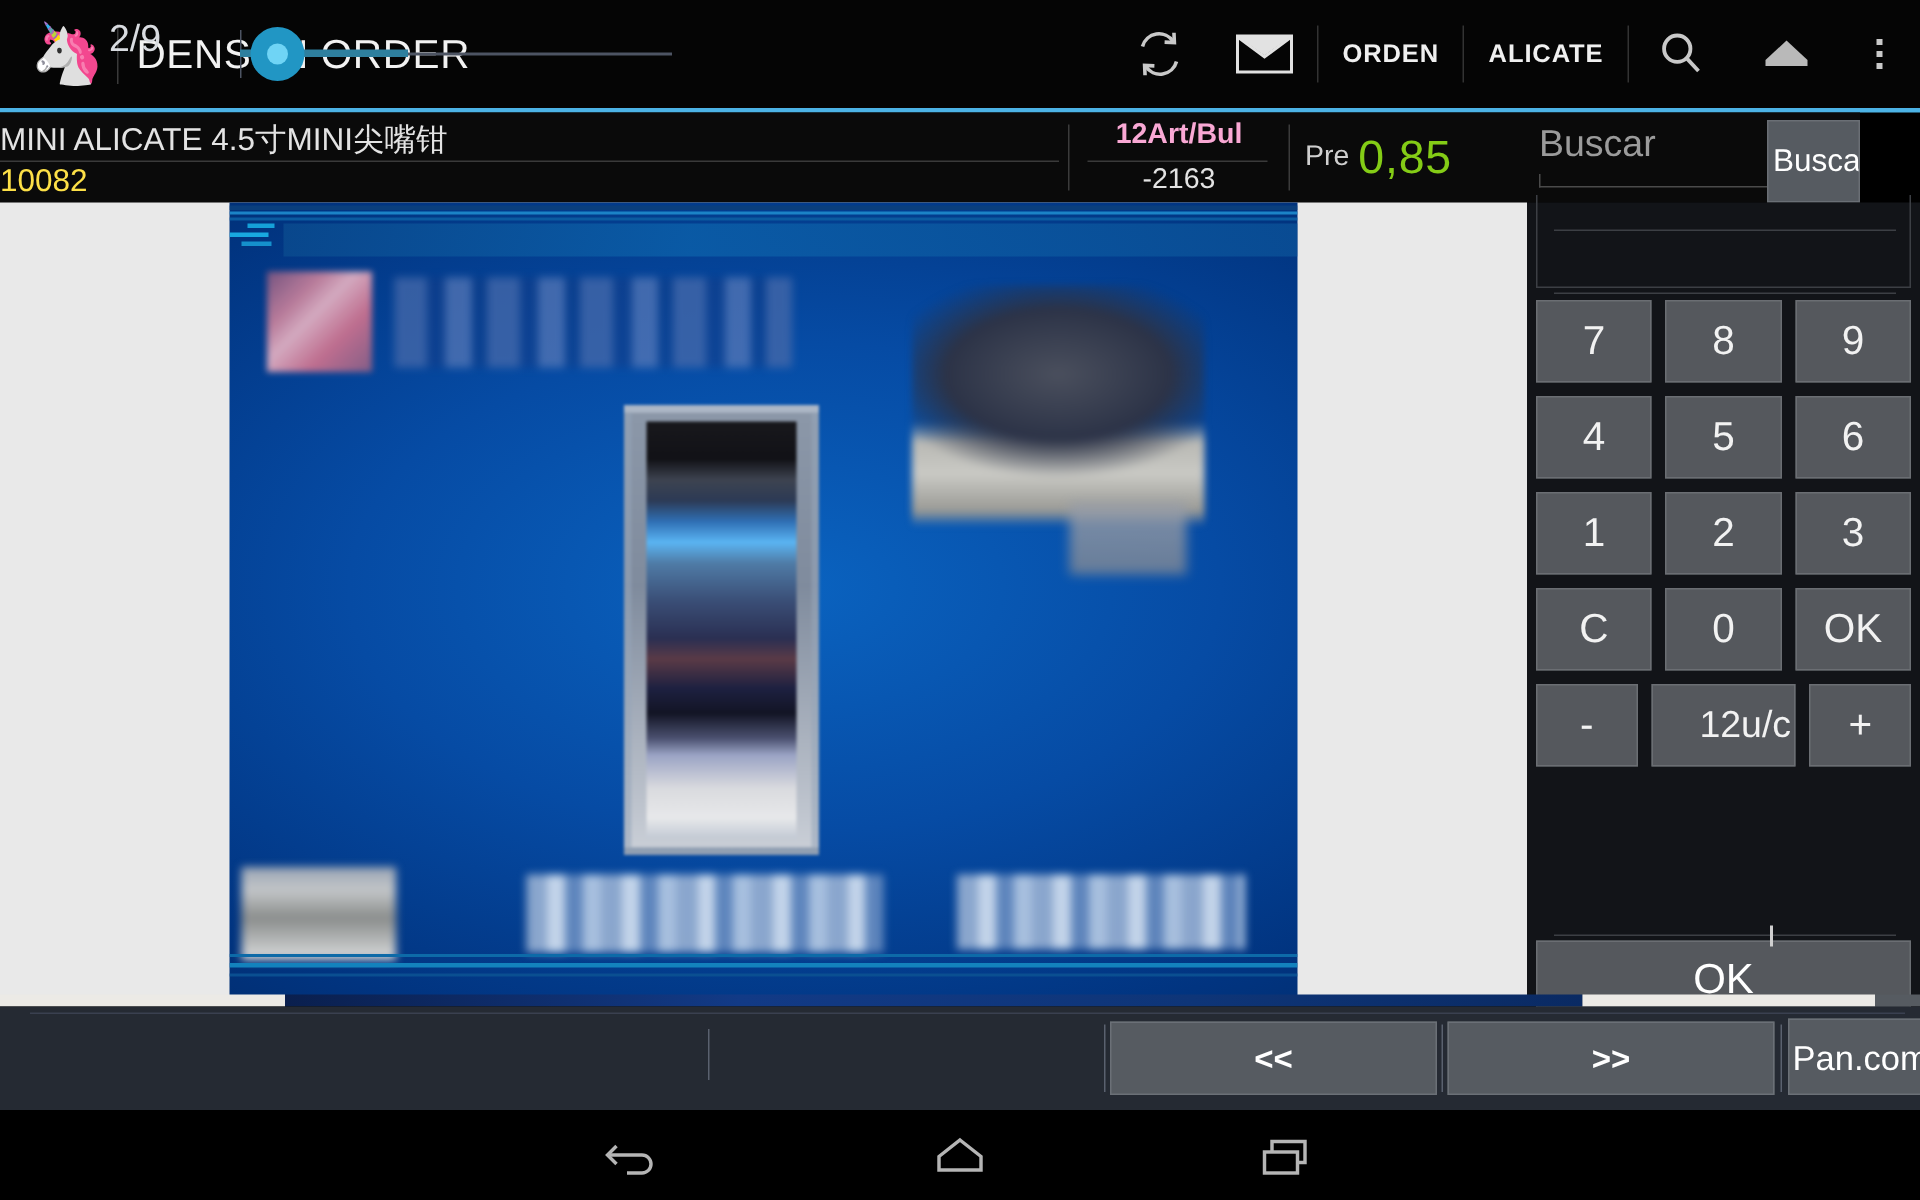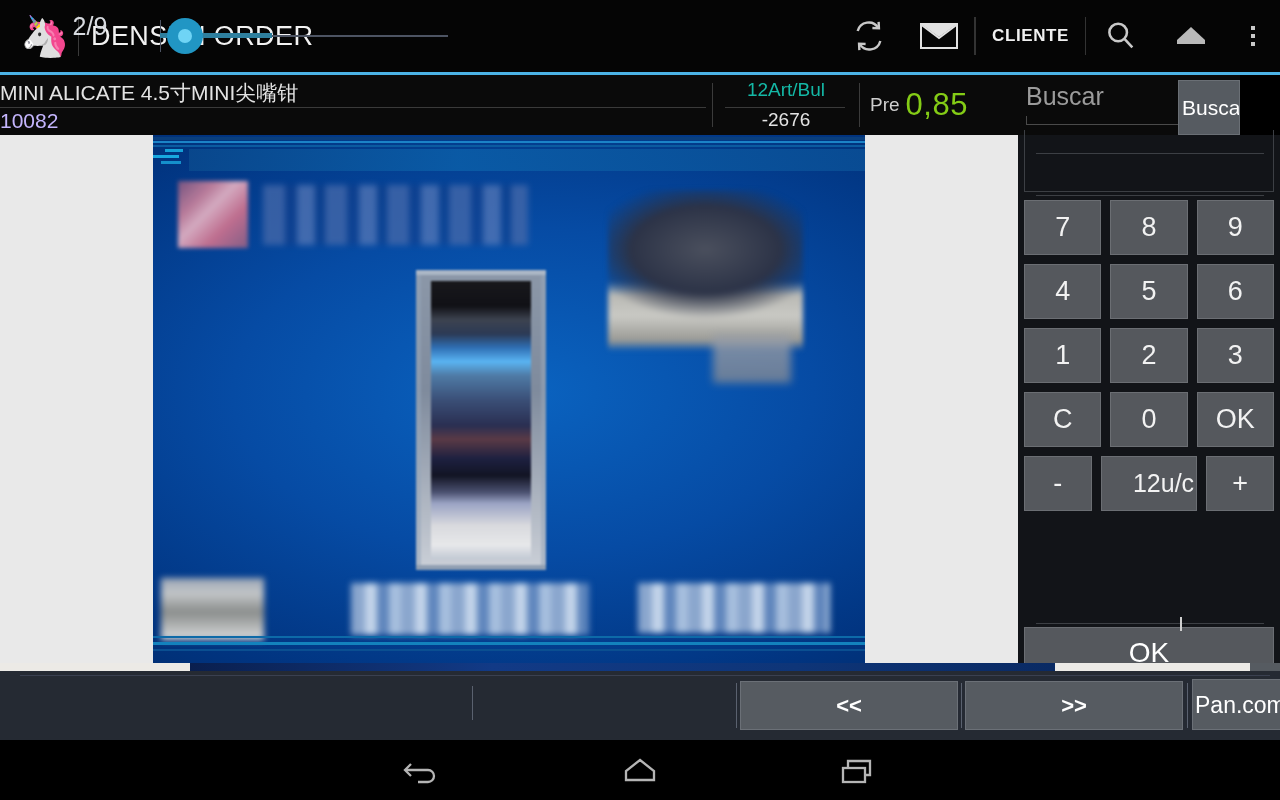--- a/index.html
+++ b/index.html
@@ -44,24 +44,24 @@
     position:absolute; left:0; top:75px; width:1240px; height:60px;
     background:#0a0a0a;
     display:flex; align-items:stretch;
   }
   .prodcol{ width:712px; position:relative; }
   .prod-name{
     position:absolute; left:0; top:4px; width:706px;
     color:#e3e3e3; font-size:21px; white-space:nowrap; overflow:hidden;
   }
   .prod-underline{ position:absolute; left:0; top:32px; width:706px; height:1px; background:#3a3a3a; }
-  .prod-code{ position:absolute; left:0; top:34px; color:#c4b5fd; font-size:21px; }
+  .prod-code{ position:absolute; left:0; top:34px; color:#fde047; font-size:21px; }
   .v-div{ width:1px; background:#3b3b3b; margin:8px 0; }
   .bulkcol{ width:146px; position:relative; }
-  .bulk-top{ position:absolute; top:4px; left:0; width:146px; text-align:center; color:#14b8a6; font-size:19px; }
+  .bulk-top{ position:absolute; top:4px; left:0; width:146px; text-align:center; color:#f9a8d4; font-size:19px;font-weight:bold; }
   .bulk-underline{ position:absolute; left:12px; top:32px; width:120px; height:1px; background:#3a3a3a; }
   .bulk-bottom{ position:absolute; top:34px; left:0; width:146px; text-align:center; color:#e3e3e3; font-size:19px; }
   .precol{ width:158px; display:flex; align-items:center; }
   .pre-label{ color:#cfcfcf; font-size:19px; padding:0 6px 0 10px; }
   .pre-value{ color:#84cc16; font-size:31px; font-weight:400; letter-spacing:.5px; }
   .searchcol{ flex:1; position:relative; }
   .search-input{
     position:absolute; left:8px; top:4px; width:190px; height:34px;
     background:transparent; border:none; outline:none;
     color:#cfcfcf; font-size:25px; font-family:inherit;
@@ -267,22 +267,23 @@
 
     <div class="ab-item ab-icon">
       <svg width="38" height="28" viewBox="0 0 38 28">
         <rect x="1" y="2" width="36" height="24" fill="none" stroke="#e2e2e2" stroke-width="2"></rect>
         <polyline points="1.6,3 19,16 36.4,3" fill="none" stroke="#e2e2e2" stroke-width="2"></polyline>
         <polygon points="1,2 37,2 19,15" fill="#e2e2e2"></polygon>
       </svg>
     </div>
 
     <div class="ab-div"></div>
+    <div class="ab-item ab-text">ORDEN</div>
     <div class="ab-div"></div>
-    <div class="ab-item ab-text">CLIENTE</div>
+    <div class="ab-item ab-text">ALICATE</div>
     <div class="ab-div"></div>
 
     <div class="ab-item ab-icon">
       <svg width="34" height="34" viewBox="0 0 24 24" fill="none" stroke="#c9c9c9" stroke-width="1.8">
         <circle cx="10" cy="9.5" r="6.2"></circle>
           <line x1="14.6" y1="14.2" x2="20" y2="20"></line>
       </svg>
     </div>
 
     <div class="ab-item ab-icon">
@@ -304,21 +305,21 @@
   <div class="infostrip">
     <div class="prodcol">
       <div class="prod-name">MINI ALICATE 4.5寸MINI尖嘴钳</div>
       <div class="prod-underline"></div>
       <div class="prod-code">10082</div>
     </div>
     <div class="v-div"></div>
     <div class="bulkcol">
       <div class="bulk-top">12Art/Bul</div>
       <div class="bulk-underline"></div>
-      <div class="bulk-bottom">-2676</div>
+      <div class="bulk-bottom">-2163</div>
     </div>
     <div class="v-div"></div>
     <div class="precol">
       <span class="pre-label">Pre</span>
       <span class="pre-value">0,85</span>
     </div>
     <div class="searchcol">
       <input class="search-input" type="text" placeholder="Buscar" style="">
       <div class="search-underline"></div>
       <button class="btn-buscar">Buscar</button>

